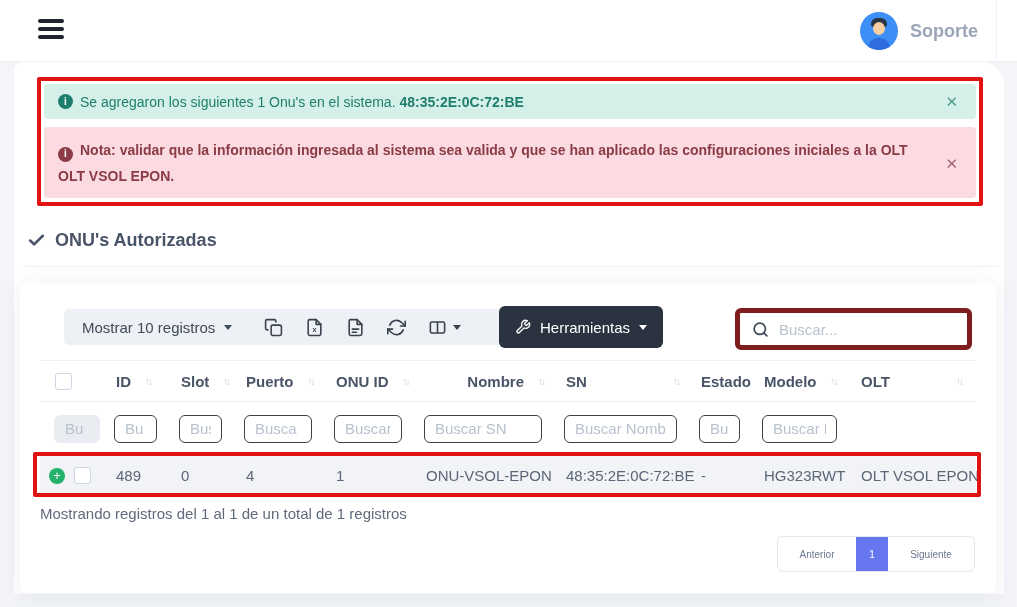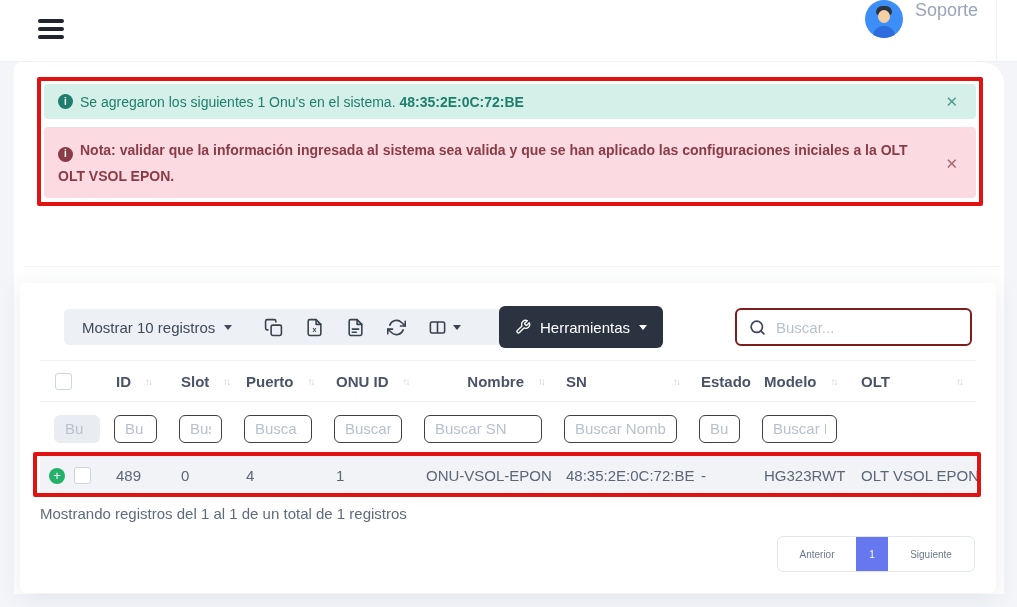--- a/index.html
+++ b/index.html
@@ -5,22 +5,22 @@
   * { margin:0; padding:0; box-sizing:border-box; }
   html,body { width:1017px; height:607px; }
   body { font-family:"Liberation Sans","DejaVu Sans",sans-serif; background:#f3f5f9; }
   #app { position:relative; width:1017px; height:607px; overflow:hidden; }
 
   
   .header { position:absolute; left:0; top:0; width:1017px; height:62px; background:#fff;
             border-bottom:1px solid #eef1f5; z-index:2; }
   .menu-btn { position:absolute; left:38px; top:19px; width:26px; height:24px; cursor:pointer; }
   .menu-btn .bar { height:4px; background:#20242e; border-radius:2px; margin-bottom:4px; }
-  .user-box { position:absolute; right:20px; top:0; height:62px; display:flex; align-items:flex-start;
-              gap:12px; padding:0 18px 0 16px; border-right:1px solid #eef1f5; cursor:pointer; }
+  .user-box { position:absolute; right:20px; top:0; height:62px; display:flex; align-items:center;
+              gap:12px; padding:0 18px 0 16px; border-right:1px solid #eef1f5; cursor:pointer;font-weight:bold; }
   .avatar { width:38px; height:38px; border-radius:50%; background:#3d8ef6; position:relative; overflow:hidden; }
   .av-hair { position:absolute; top:6px; left:11px; width:16px; height:9px; border-radius:8px 8px 4px 4px; background:#2a3442; }
   .av-face { position:absolute; top:10px; left:13px; width:12px; height:13px; border-radius:50%; background:#f6cfa4; }
   .av-body { position:absolute; bottom:0; left:8px; width:22px; height:12px; border-radius:10px 10px 0 0; background:#2e6de0; }
   .user-name { color:#9aa6b8; font-size:18px; }
 
   
   .panel { position:absolute; left:14px; top:62px; width:990px; height:532px; background:#fff;
            border-radius:8px 22px 0 0; }
 
@@ -56,21 +56,21 @@
   .caret { width:0; height:0; border-left:4px solid transparent; border-right:4px solid transparent;
            border-top:5px solid currentColor; display:inline-block; }
   .tbtn { background:none; border:none; color:#39434f; cursor:pointer; padding:0; margin-left:22px;
           display:flex; align-items:center; gap:6px; }
   .tbtn svg { display:block; }
   .tools-btn { position:absolute; left:435px; top:-3px; height:42px; background:#2b3340; color:#fff;
                border:none; border-radius:6px; padding:16px 16px; font-size:15px; cursor:pointer;
                display:flex; align-items:center; gap:9px; font-family:inherit; }
   .tools-btn .caret { border-top-color:#fff; }
   .search-box { position:absolute; left:715px; top:25px; width:237px; height:38px; background:#fff;
-                border:2px solid #7f1d1d; border-radius:6px; display:flex; align-items:center; padding:16px 12px; }
+                border:5px solid #7f1d1d; border-radius:6px; display:flex; align-items:center; padding:16px 12px; }
   .search-box svg { stroke:#3c4858; flex:0 0 auto; }
   .search-box input { border:none; outline:none; width:100%; margin-left:10px; font-size:15px;
                       font-family:inherit; color:#5c6677; background:transparent; }
   .search-box input::placeholder { color:#b8c1ce; }
 
   
   .grid-row { position:absolute; left:20px; width:936px; display:grid; align-items:center;
               grid-template-columns:64px 65px 65px 90px 90px 140px 135px 63px 97px 1fr; }
   .thead { top:77px; height:42px; border-top:1px solid #eceff4; border-bottom:1px solid #eceff4;
            color:#4a5468; font-size:15px; font-weight:700; }
@@ -143,20 +143,26 @@
     <span class="close">✕</span>
   </div>
 
   <div class="alert alert-warning">
     <span class="info-ic">
         <b>i</b>
       </span><span>Nota: validar que la información ingresada al sistema sea valida y que se han aplicado las configuraciones iniciales a la OLT OLT VSOL EPON.</span>
     <span class="close">✕</span>
   </div>
 
+  <div class="section-title">
+    <svg width="19" height="19" viewBox="0 0 24 24" fill="none" stroke-width="3.2" stroke-linecap="round" stroke-linejoin="round">
+        <polyline points="20 6 9 17 4 12"></polyline>
+      </svg>
+    <span>ONU's Autorizadas</span>
+  </div>
   <div class="title-divider"></div>
 
   <div class="card">
 
     <div class="tool-strip">
       <div class="length-select">
         <span>Mostrar 10 registros</span>
         <i class="caret"></i>
       </div>
       <button class="tbtn">

